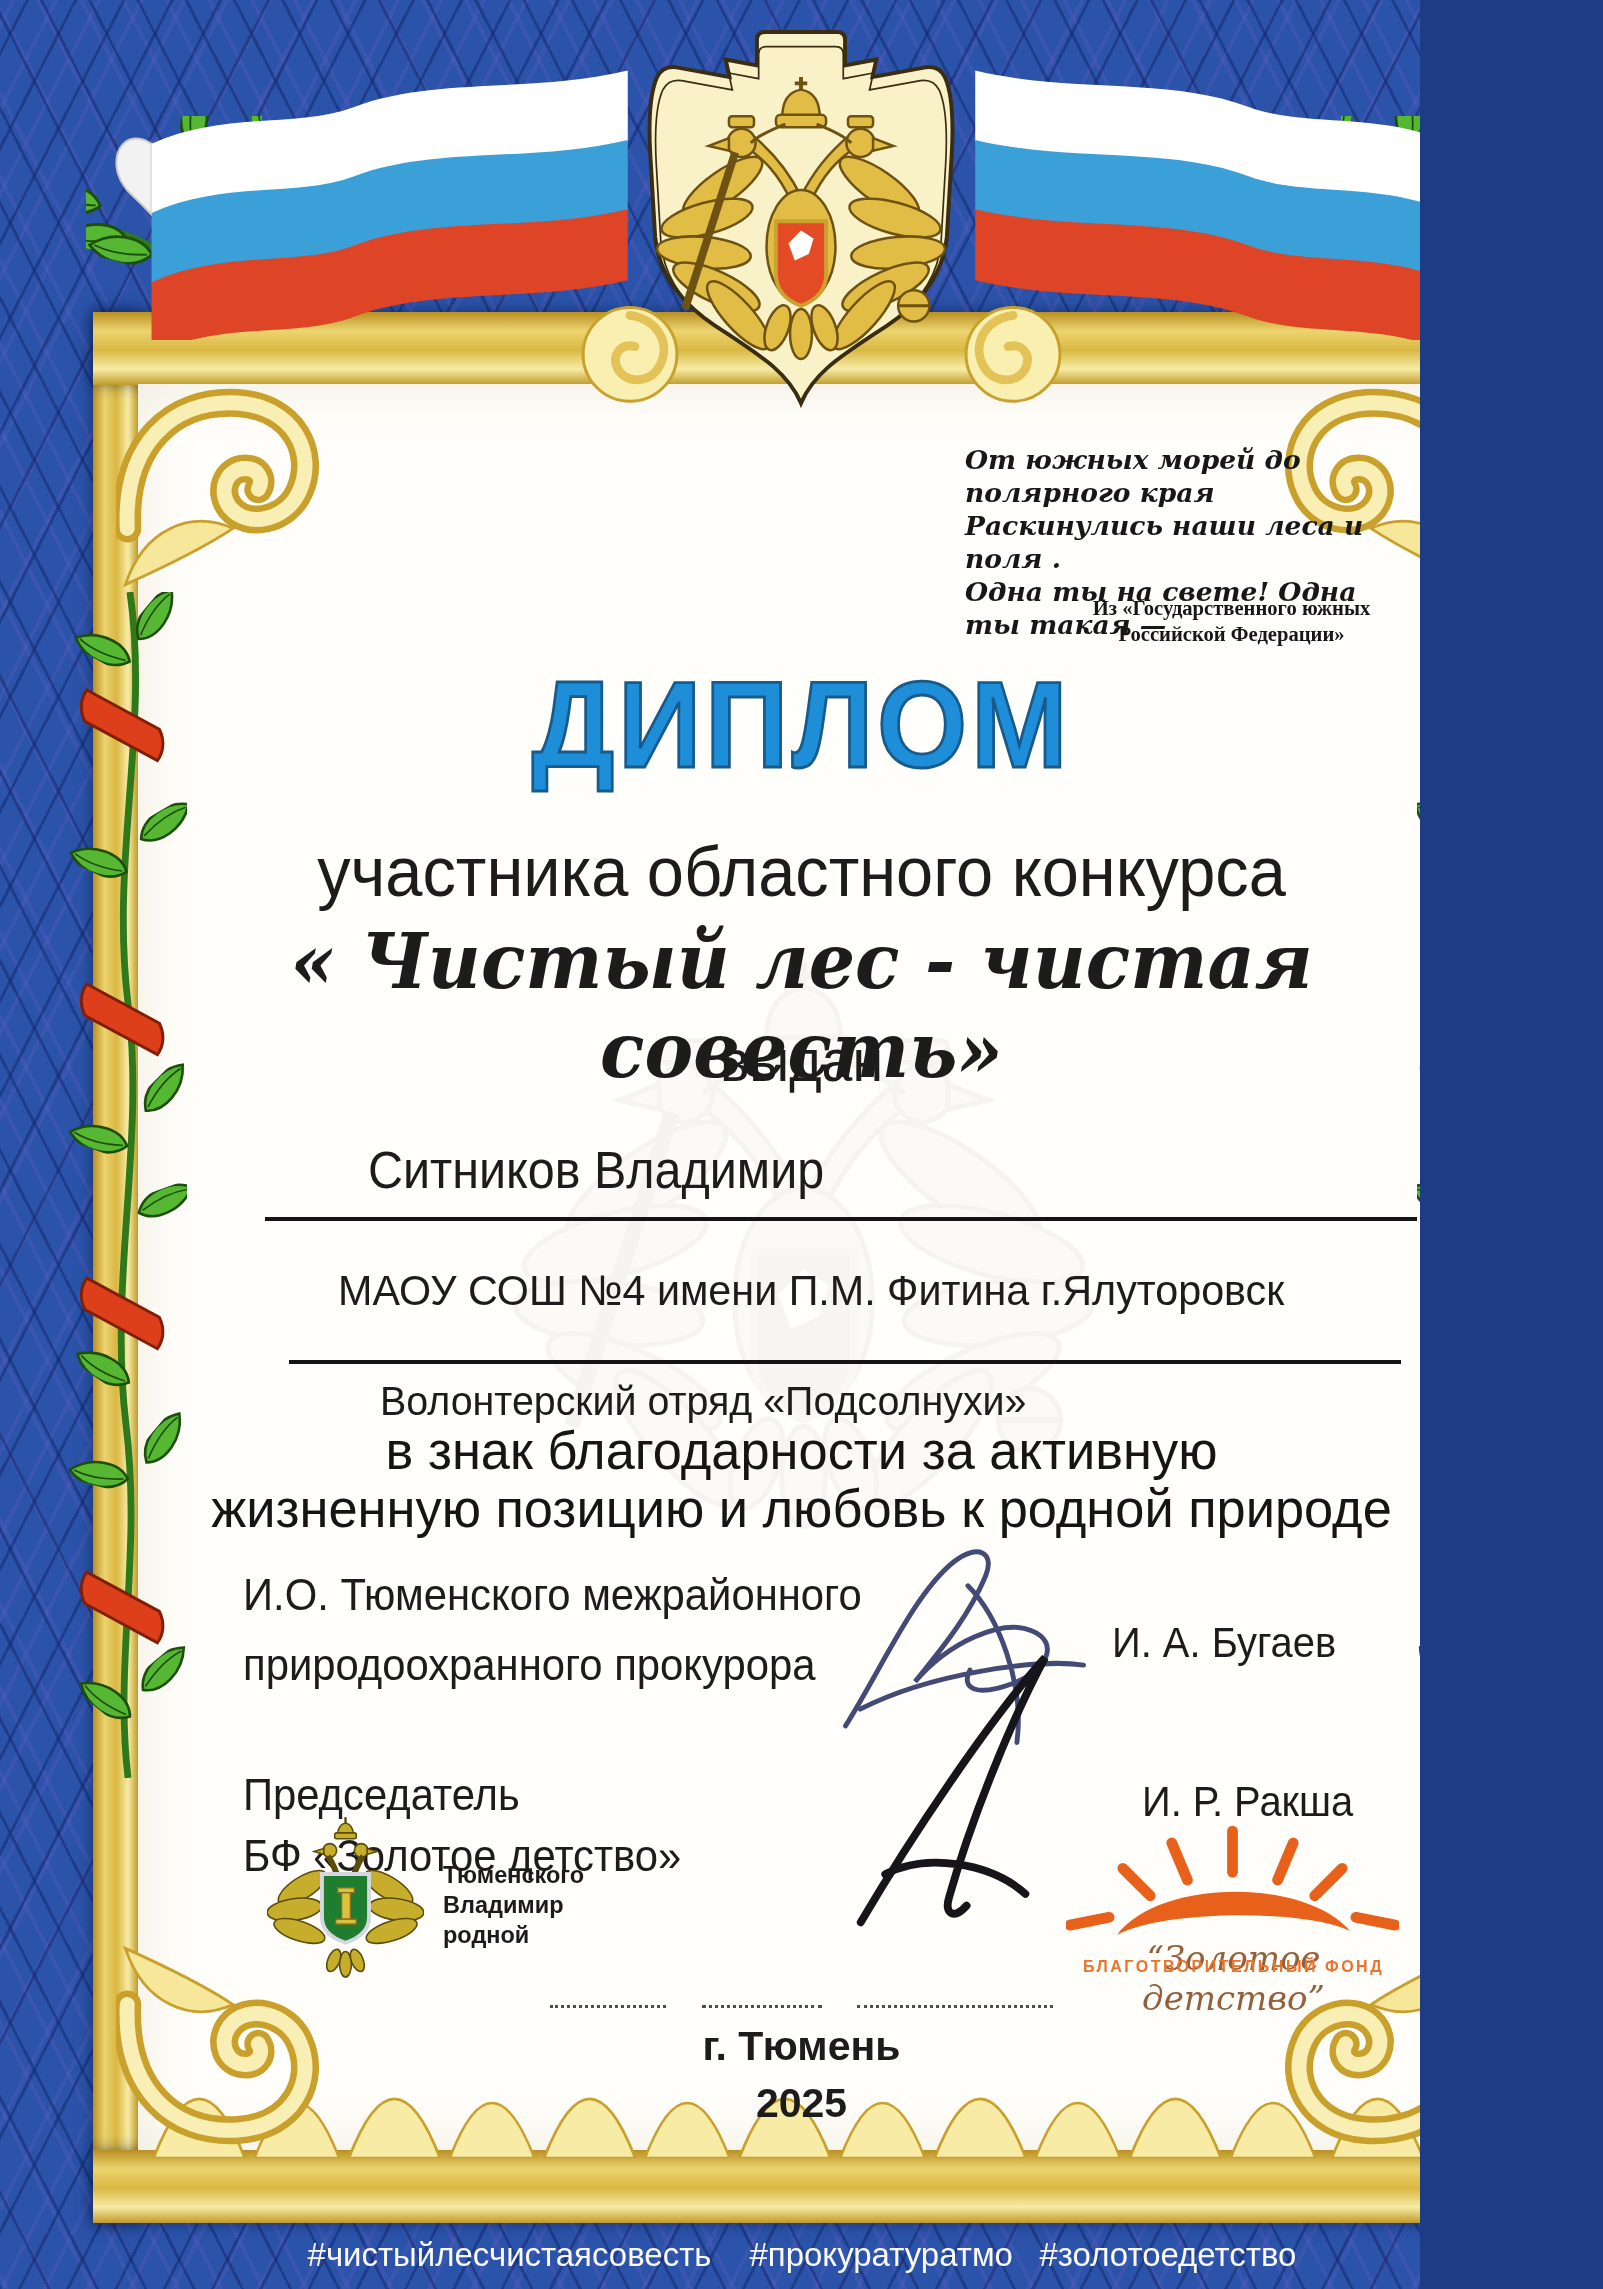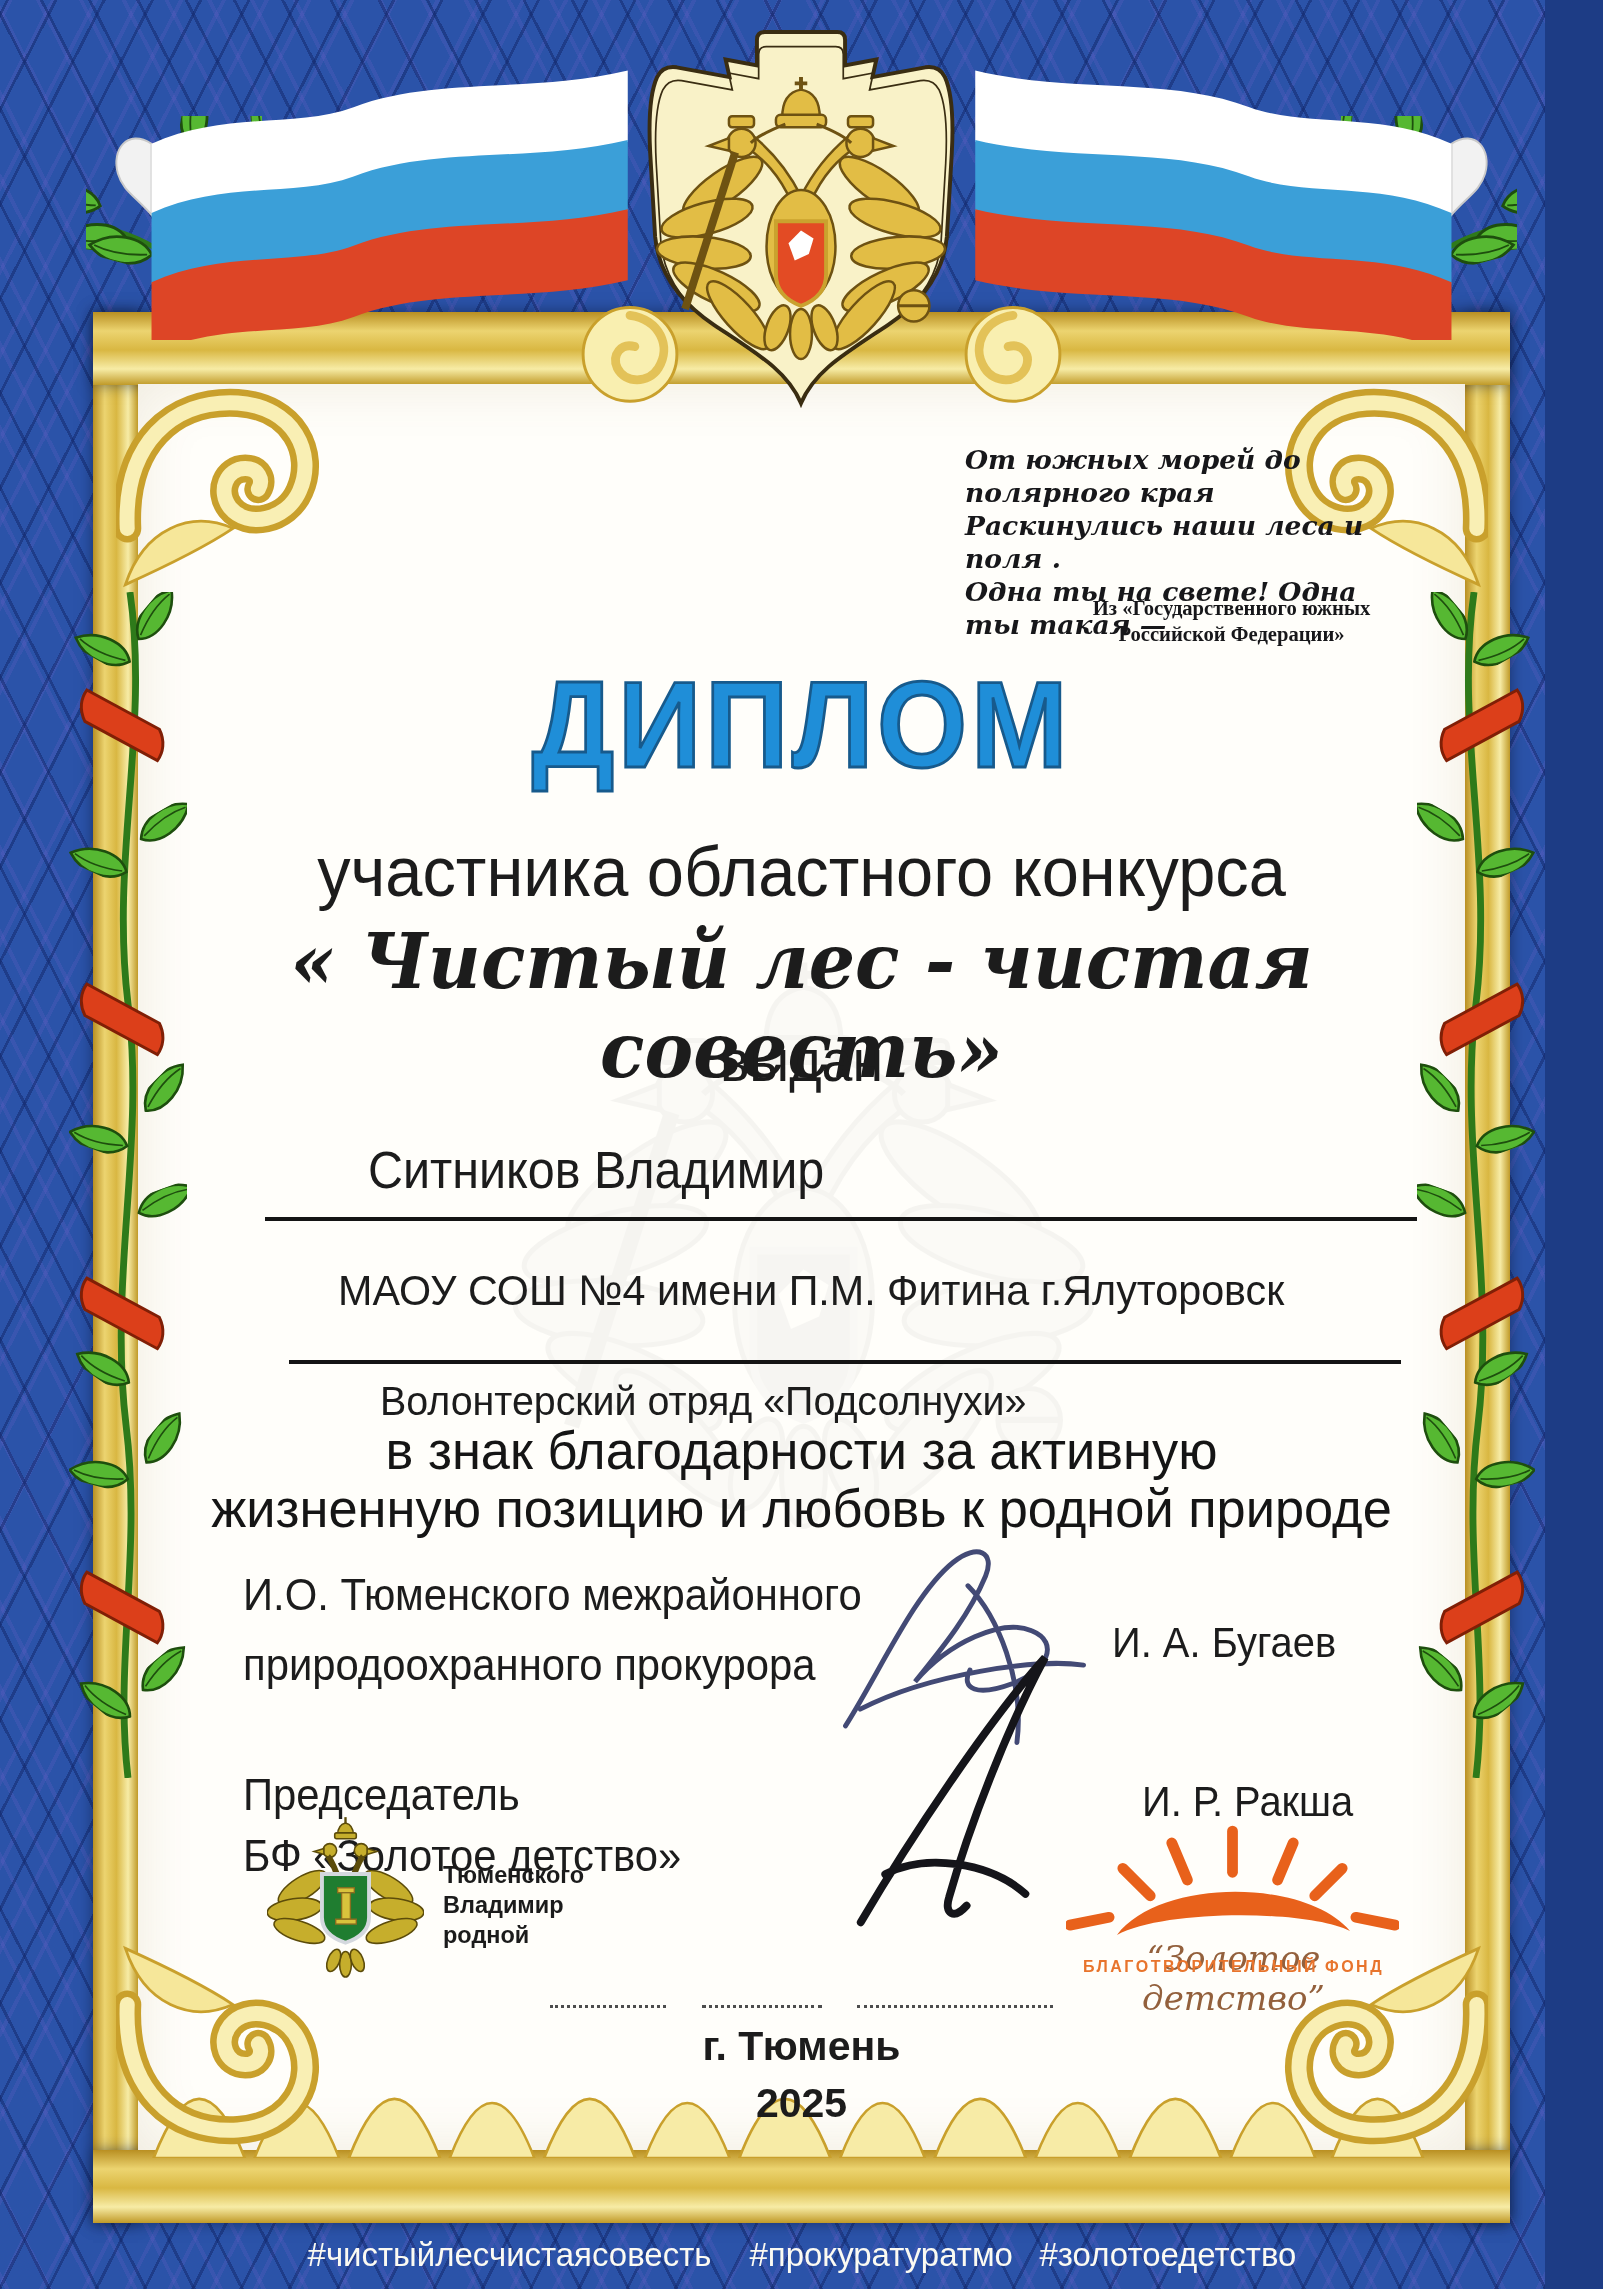--- a/index.html
+++ b/index.html
@@ -1,23 +1,23 @@
 <!DOCTYPE html>
 <html><head>
 <meta charset="utf-8">
 <style>
   html,body{margin:0;padding:0;background:#1d3c85;}
-  .page{position:relative;width:1528px;height:2290px;overflow:hidden;
+  .page{position:relative;width:1420px;height:2290px;overflow:hidden;
     background-color:#2b53a9;
     background-image:
       repeating-linear-gradient(63deg, rgba(18,38,105,.50) 0 2.9px, transparent 2.9px 43px),
       repeating-linear-gradient(-63deg, rgba(18,38,105,.50) 0 2.9px, transparent 2.9px 43px),
       repeating-linear-gradient(63deg, rgba(130,100,210,.16) 4.9px 8.8px, transparent 8.8px 43px),
       repeating-linear-gradient(-63deg, rgba(130,100,210,.16) 4.9px 8.8px, transparent 8.8px 43px);
-    font-family:"Liberation Sans", sans-serif;padding-left:17px;}
+    font-family:"Liberation Sans", sans-serif;}
   .abs{position:absolute;}
   
   .bar{position:absolute;box-shadow:0 0 13.7px rgba(10,20,50,.55);}
   .bar.v{background:linear-gradient(90deg,#b98f22,#ecd470 26%,#d9b742 52%,#f7eca6 78%,#c09a28);}
   .bar.h{background:linear-gradient(180deg,#b98f22,#ecd470 26%,#d9b742 52%,#f7eca6 78%,#c09a28);}
   .inner-white{position:absolute;left:138px;top:384px;width:1327px;height:1766px;
     background:#fffefa;box-shadow:inset 0 0 59px rgba(120,90,20,.12);}
   
   .center-line{position:absolute;left:138px;width:1327px;text-align:center;color:#1c1c1c;}
   .anthem{position:absolute;left:965px;top:443px;width:441px;

